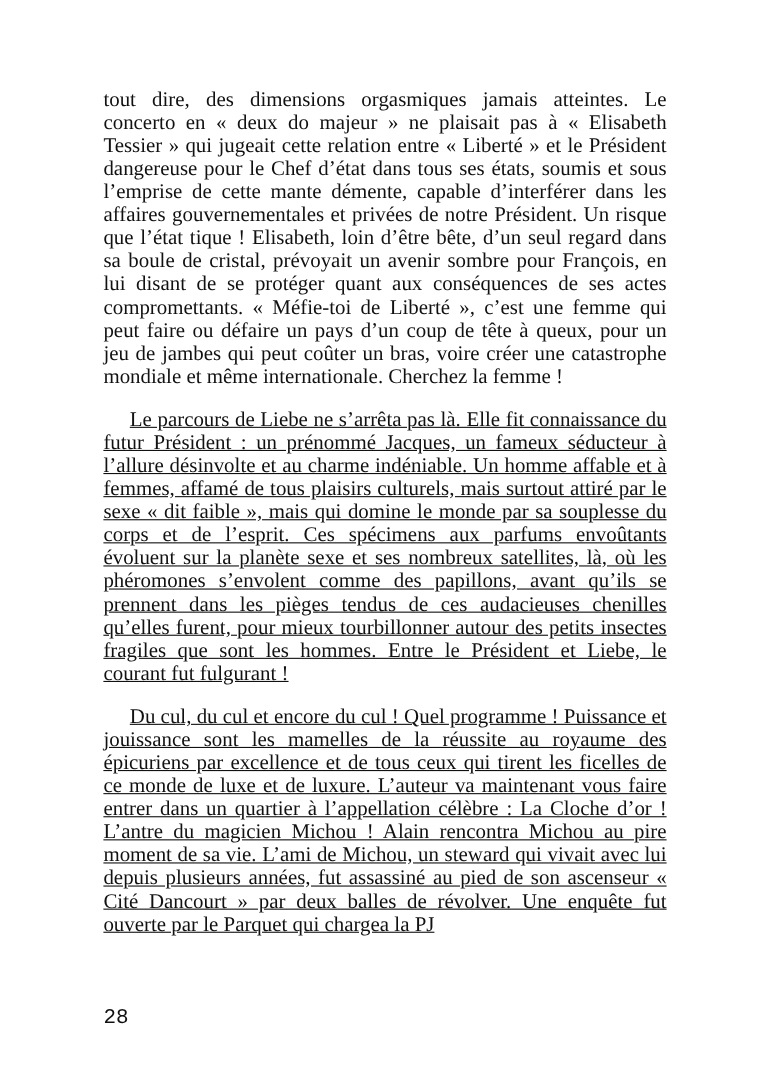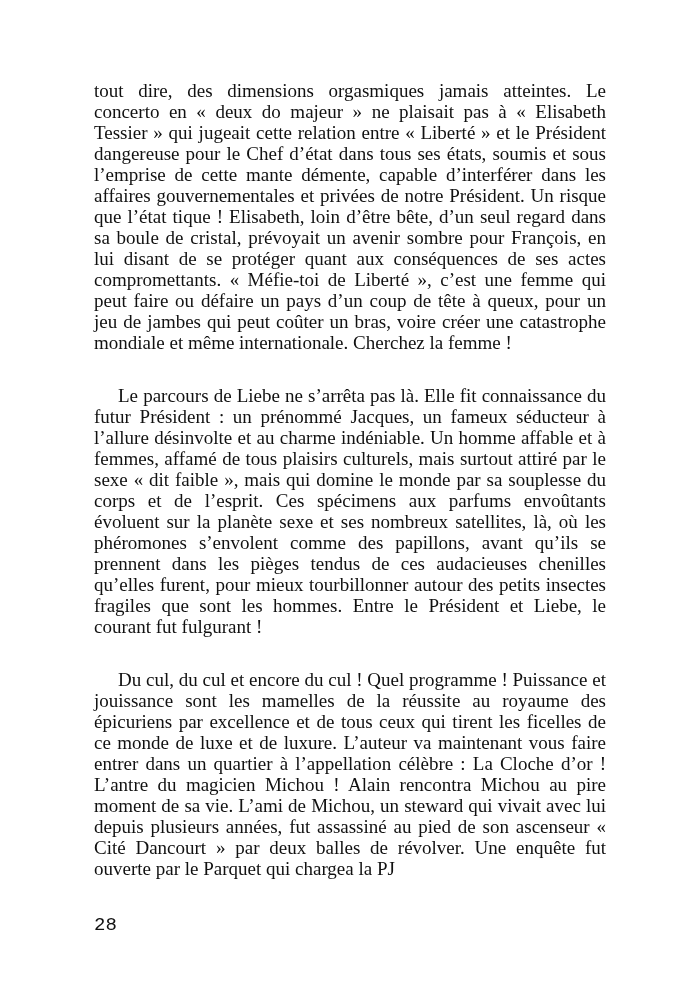--- a/index.html
+++ b/index.html
@@ -33,21 +33,22 @@
     font-size: 19px;
     line-height: 21px;
     text-align: justify;
     text-align-last: left;
     hyphens: none;
   }
   .para.indent {
     text-indent: 24px;
   }
   .para + .para {
-    margin-top: 32px;
+    margin-top: 18px;
+    text-decoration: underline;
   }
   .page-number {
     position: absolute;
     left: 94px;
     top: 913px;
     font-size: 19px;
     line-height: 24px;
     font-family: Liberation Mono, monospace;
   }
 </style>

